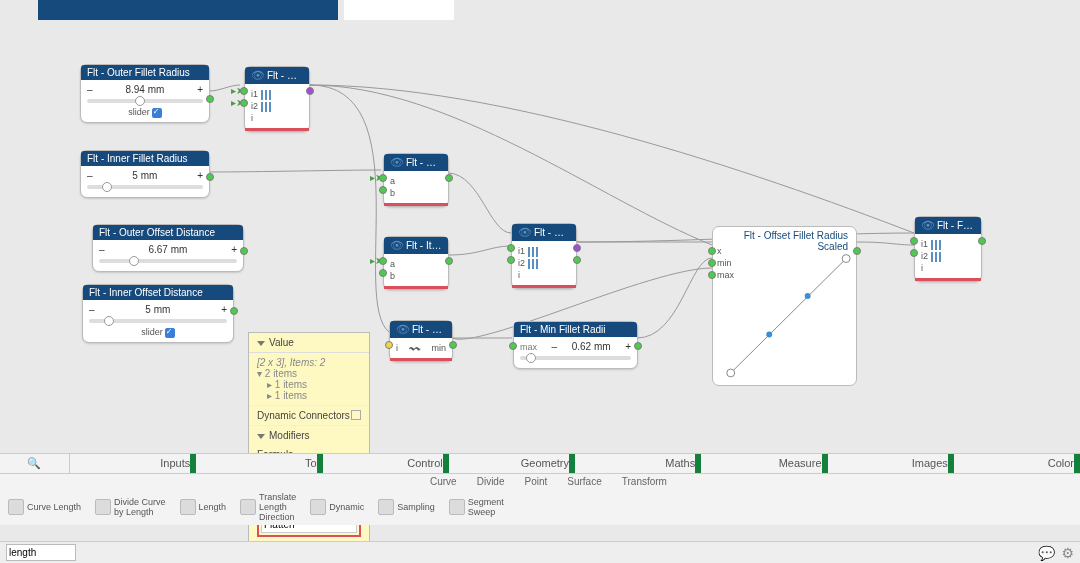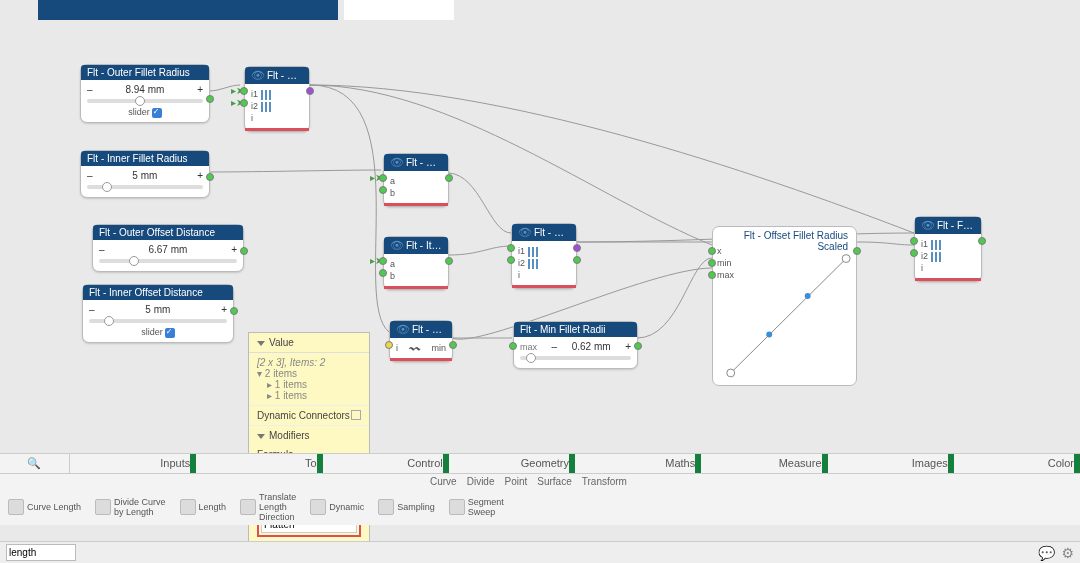--- a/index.html
+++ b/index.html
@@ -30,21 +30,21 @@
 .graph-svg{position:absolute;inset:0}
 .popup{position:absolute;background:#fef9c3;border:1px solid #bbb;font-size:10px;color:#444}
 .popup .sec{padding:4px 8px}
 .popup .tri{display:inline-block;width:0;height:0;border-left:4px solid transparent;border-right:4px solid transparent;border-top:5px solid #777;margin-right:4px;vertical-align:middle}
 .popup .hi{border:2px solid #d94f5c;padding:2px;margin-top:2px}
 .popup input{width:100%;font-size:10px;padding:2px;border:1px solid #ccc}
 .toolbar{position:absolute;left:0;right:0;bottom:38px;background:#f3f3f3;border-top:1px solid #ccc}
 .tabs{display:flex;border-bottom:1px solid #ccc;font-size:11px;color:#555}
 .tabs .search{width:70px;text-align:center;padding:3px 0;border-right:1px solid #ccc}
 .tabs .tab{flex:1;text-align:right;padding:3px 0;border-right:6px solid #15803d}
-.subtabs{display:flex;font-size:10px;color:#666;padding:2px 0 2px 430px;gap:10px}
+.subtabs{display:flex;font-size:10px;color:#666;padding:2px 0 2px 430px;gap:20px}
 .toolrow{display:flex;align-items:center;gap:14px;padding:3px 8px;font-size:9px;color:#555}
 .toolbtn{display:flex;align-items:center;gap:3px}
 .toolbtn .ic{width:16px;height:16px;background:#dcdcdc;border:1px solid #bbb;border-radius:2px}
 .bottombar{position:absolute;left:0;right:0;bottom:0;height:22px;background:#eee;border-top:1px solid #ccc;display:flex;align-items:center;padding:0 6px;justify-content:space-between}
 .bottombar input{width:70px;font-size:10px;padding:2px;border:1px solid #bbb;background:#fff}
 .bottombar .icons{font-size:14px;color:#888;display:flex;gap:6px}
 .arrow-in{position:absolute;font-size:10px;color:#4a9b4a}
 </style>
 </head>
 <body>

